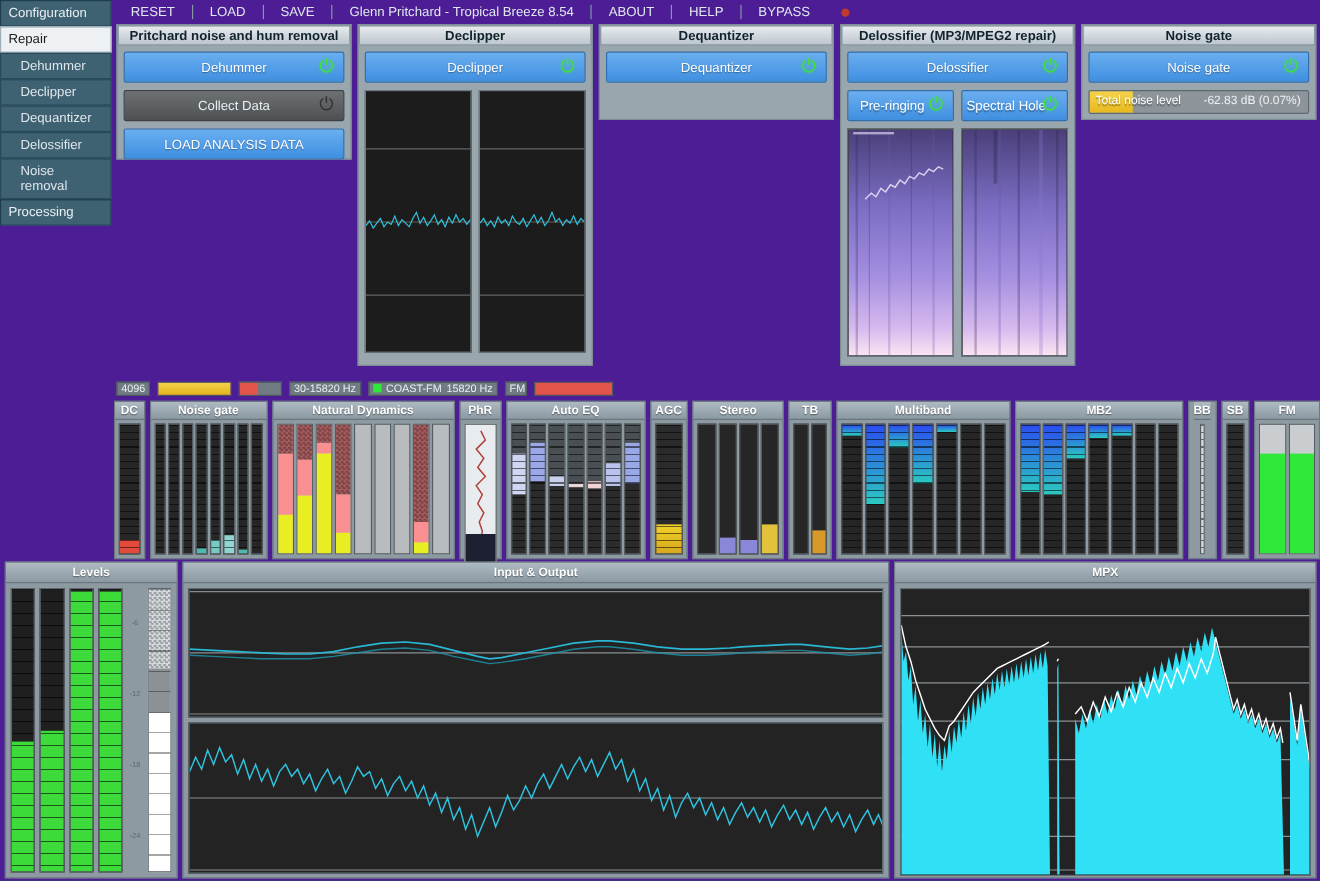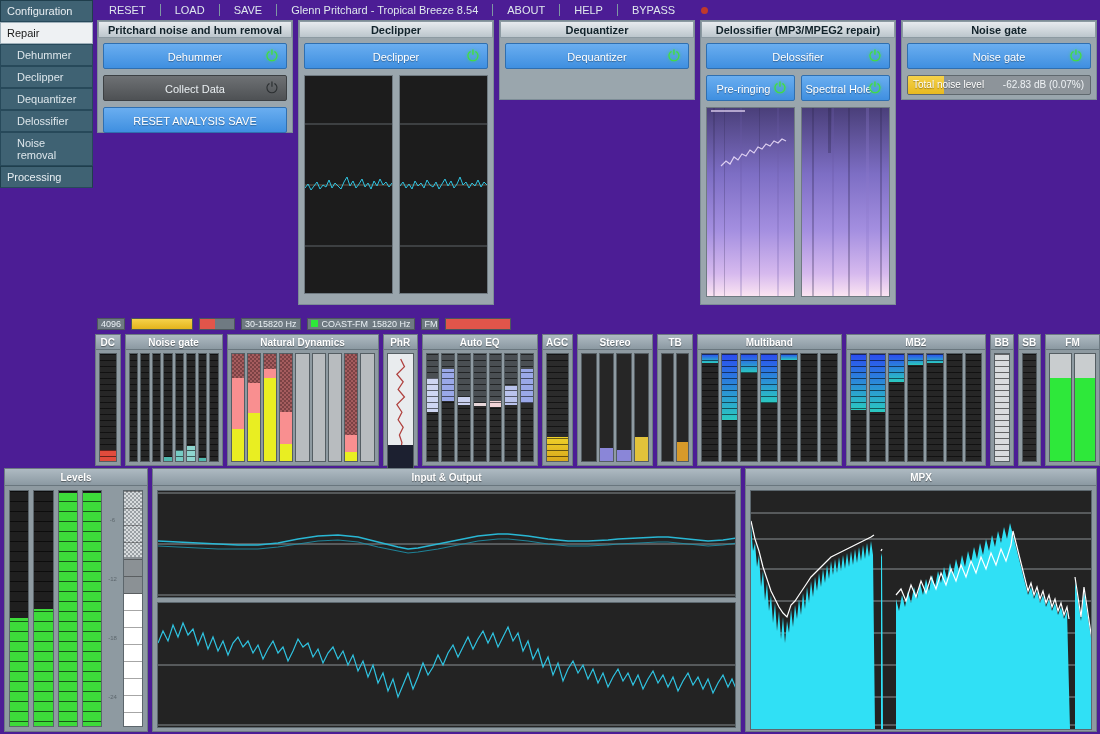--- a/index.html
+++ b/index.html
@@ -173,21 +173,21 @@
     <div class="panel-body">
       <div class="btn-blue">
         <span>Dehummer</span>
         <span class="pw">⏻</span>
       </div>
       <div class="btn-gray">
         <span>Collect Data</span>
         <span class="pw off">⏻</span>
       </div>
       <div class="btn-blue" style="margin-bottom:0;">
-        <span>RESET ANALYSIS SAVE</span>
+        <span>LOAD ANALYSIS DATA</span>
       </div>
     </div>
   </div>
 
   <div class="panel" style="left:298px; top:20px; width:196px; height:285px;">
     <div class="panel-title">Declipper</div>
     <div class="panel-body">
       <div class="btn-blue">
         <span>Declipper</span>
         <span class="pw">⏻</span>
@@ -560,21 +560,21 @@
           <div class="col">
             <div style="position: absolute; left: 0px; right: 0px; top: 0px; height: 0%; background: linear-gradient(rgb(43, 76, 240), rgb(43, 201, 192));"></div>
             <div class="ticks"></div>
           </div>
           <div class="col">
             <div style="position: absolute; left: 0px; right: 0px; top: 0px; height: 0%; background: linear-gradient(rgb(43, 76, 240), rgb(43, 201, 192));"></div>
             <div class="ticks"></div>
           </div>
         </div>
       </div>
-      <div class="mod" style="width: 24px;">
+      <div class="mod" style="width: 24px; align-items: center;">
         <div class="mod-title">BB</div>
         <div class="mod-body">
           <div class="col" style="background: rgb(217, 220, 222);">
             <div class="ticks"></div>
           </div>
         </div>
       </div>
       <div class="mod" style="width: 24px;">
         <div class="mod-title">SB</div>
         <div class="mod-body">

